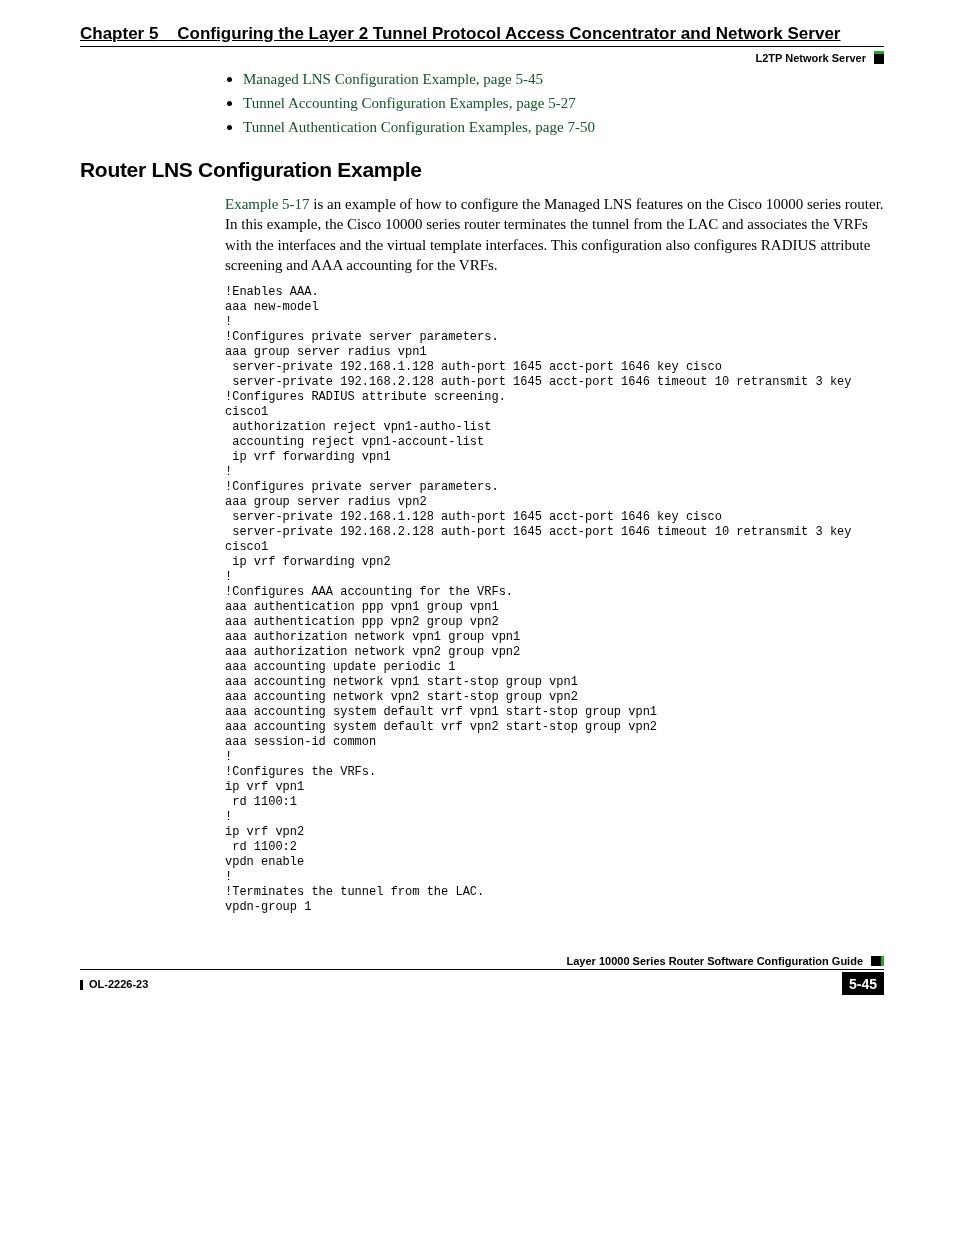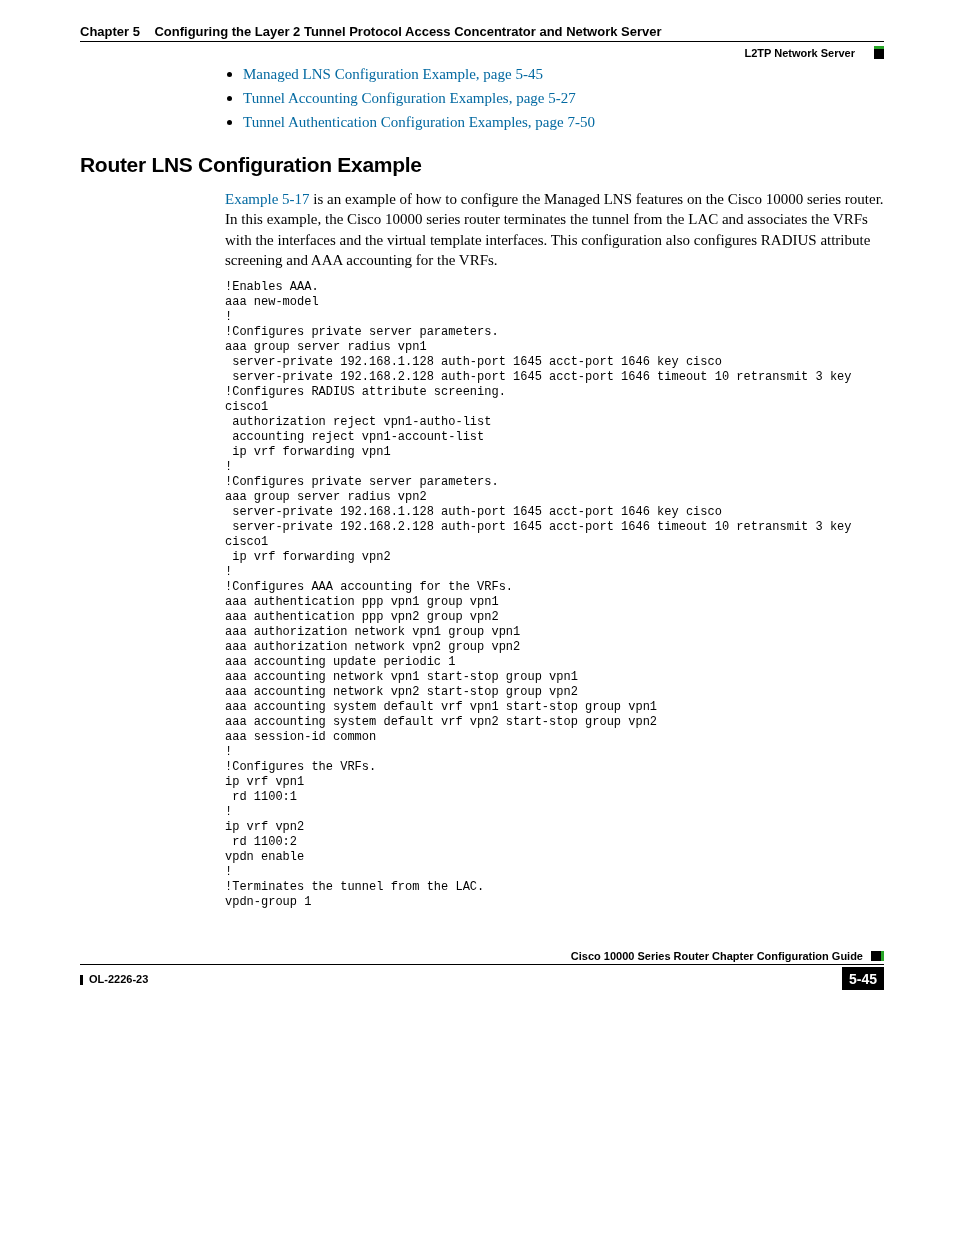--- a/index.html
+++ b/index.html
@@ -16,33 +16,34 @@
   }
   .header-row {
     display: flex;
     align-items: flex-end;
     border-bottom: 1.5px solid #000;
     padding-bottom: 2px;
     margin-bottom: 4px;
   }
   .chapter-line {
     font-family: Arial, Helvetica, sans-serif;
-    font-size: 13px;
-    font-weight: bold;
+    font-size: 17px;
+    font-weight: bold;
+    text-decoration: underline;
   }
   .section-row {
     text-align: right;
     font-family: Arial, Helvetica, sans-serif;
     font-weight: bold;
     font-size: 11px;
   }
   .section-row-inner {
     display: inline-flex;
     align-items: center;
-    gap: 19px;
+    gap: 8px;
   }
   .accent-square {
     width: 10px;
     height: 10px;
     background: #000;
     border-top: 3px solid #28a528;
     display: inline-block;
   }
   .accent-square-left {
     border-top: none;
@@ -76,21 +77,21 @@
   }
   ul.links li {
     font-size: 15px;
     margin: 6px 0;
   }
   ul.links li::marker {
     color: #000;
     font-size: 16px;
   }
   a.xref {
-    color: #0369a1;
+    color: #14532d;
     text-decoration: none;
   }
   .example-title {
     font-family: Arial, Helvetica, sans-serif;
     font-style: italic;
     font-weight: bold;
     font-size: 13px;
     margin: 18px 0 10px 0;
   }
   .example-title .label {
@@ -221,21 +222,21 @@
  rd 1100:2
 vpdn enable
 !
 !Terminates the tunnel from the LAC.
 vpdn-group 1</pre>
   </div>
 
   <div class="footer">
     <div class="footer-top">
       <span class="footer-top-inner">
-        <span>Cisco 10000 Series Router Chapter Configuration Guide</span>
+        <span>Layer 10000 Series Router Software Configuration Guide</span>
         <span class="accent-square accent-square-left"></span>
       </span>
     </div>
     <div class="footer-bottom">
       <span><span class="tick"></span><span>OL-2226-23</span></span>
       <span class="page-badge">5-45</span>
     </div>
   </div>
 
 </div>

